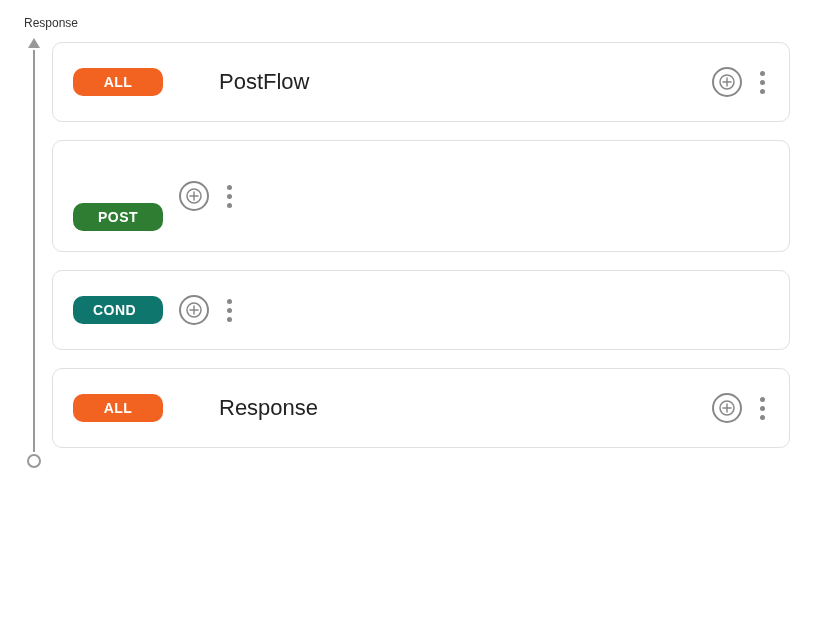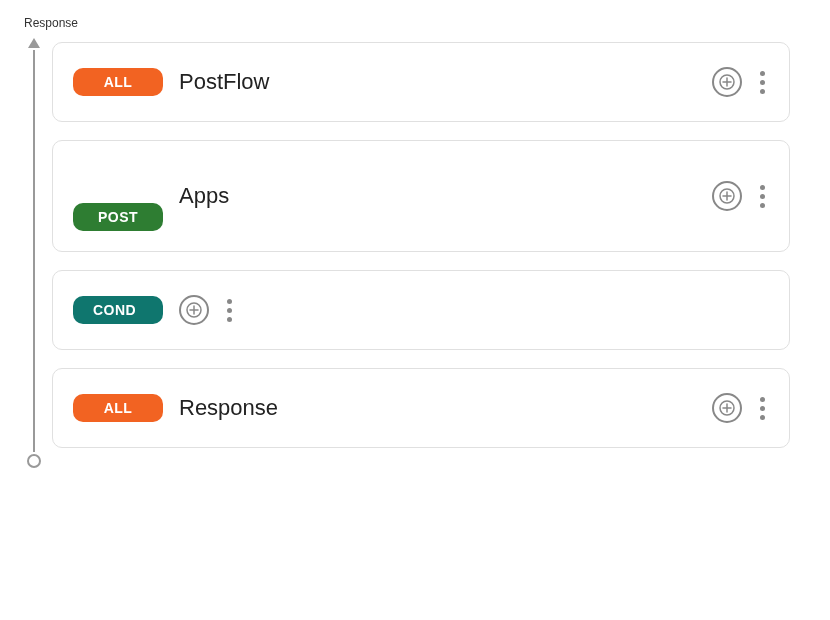--- a/index.html
+++ b/index.html
@@ -109,20 +109,21 @@
     .badge-cond {
       background: #0f766e;
       padding-left: 9px;
     }
 
     .card-title {
       font-size: 22px;
       font-weight: 500;
       color: #222222;
       flex: 1;
+      margin-left: 40px;
     }
 
     .card-actions {
       display: flex;
       align-items: center;
       gap: 14px;
     }
 
     .icon-circle-plus {
       width: 30px;
@@ -182,21 +183,20 @@
           </div>
           <div class="icon-dots">
             <span></span>
             <span></span>
             <span></span>
           </div>
         </div>
       </div>
       <div class="card">
         <div class="badge badge-post">POST</div>
-        <div class="card-title">Apps</div>
         <div class="card-actions">
           <div class="icon-circle-plus">
             <svg width="16" height="16" viewBox="0 0 16 16" fill="none" xmlns="http://www.w3.org/2000/svg">
               <circle cx="8" cy="8" r="7" stroke="#888" stroke-width="1.5"></circle>
               <line x1="8" y1="4" x2="8" y2="12" stroke="#888" stroke-width="1.5" stroke-linecap="round"></line>
               <line x1="4" y1="8" x2="12" y2="8" stroke="#888" stroke-width="1.5" stroke-linecap="round"></line>
             </svg>
           </div>
           <div class="icon-dots">
             <span></span>

